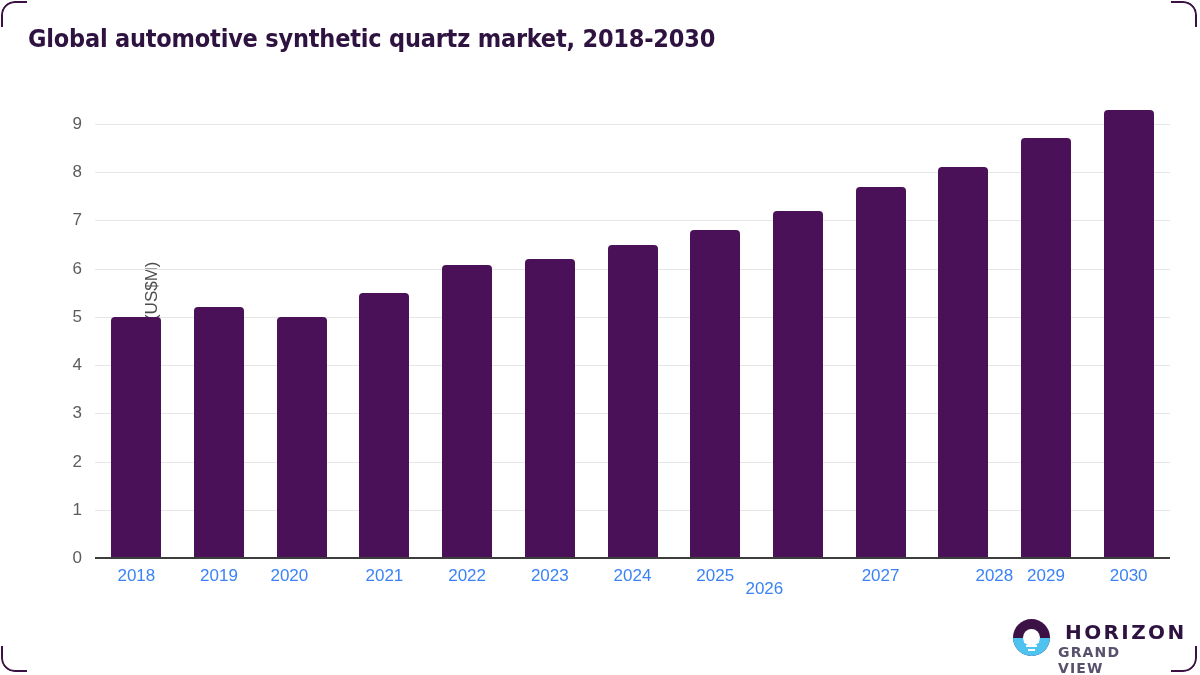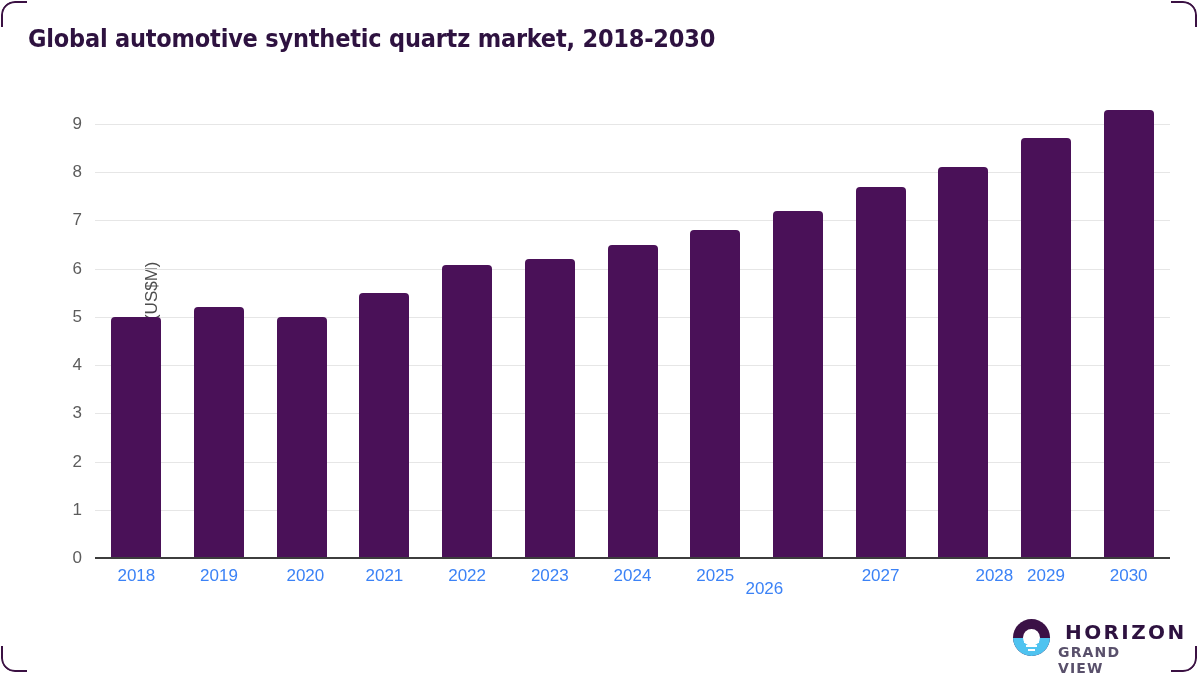--- a/index.html
+++ b/index.html
@@ -243,21 +243,21 @@
         <div class="bar" title="2028: 8.1" style="left: 843.269px; width: 50px; height: 390.6px; background: rgb(74, 17, 88);"></div>
         <div class="bar" title="2029: 8.7" style="left: 925.962px; width: 50px; height: 419.533px; background: rgb(74, 17, 88);"></div>
         <div class="bar" title="2030: 9.3" style="left: 1008.65px; width: 50px; height: 448.467px; background: rgb(74, 17, 88);"></div>
       </div>
   </div>
 
   <div id="axis-line"></div>
   <div id="xlabels">
       <div class="xtick-label" style="left: 95px; width: 82.6923px;">2018</div>
       <div class="xtick-label" style="left: 177.692px; width: 82.6923px;">2019</div>
-      <div class="xtick-label" style="left: 264px; width: 82.6923px;">2020</div>
+      <div class="xtick-label" style="left: 248px; width: 82.6923px;">2020</div>
       <div class="xtick-label" style="left: 343.077px; width: 82.6923px;">2021</div>
       <div class="xtick-label" style="left: 425.769px; width: 82.6923px;">2022</div>
       <div class="xtick-label" style="left: 508.462px; width: 82.6923px;">2023</div>
       <div class="xtick-label" style="left: 591.154px; width: 82.6923px;">2024</div>
       <div class="xtick-label" style="left: 673.846px; width: 82.6923px;">2025</div>
       <div class="xtick-label" style="left: 723px; width: 82.6923px; margin-top: 13px;">2026</div>
       <div class="xtick-label" style="left: 839.231px; width: 82.6923px;">2027</div>
       <div class="xtick-label" style="left: 953px; width: 82.6923px;">2028</div>
       <div class="xtick-label" style="left: 1004.62px; width: 82.6923px;">2029</div>
       <div class="xtick-label" style="left: 1087.31px; width: 82.6923px;">2030</div>

